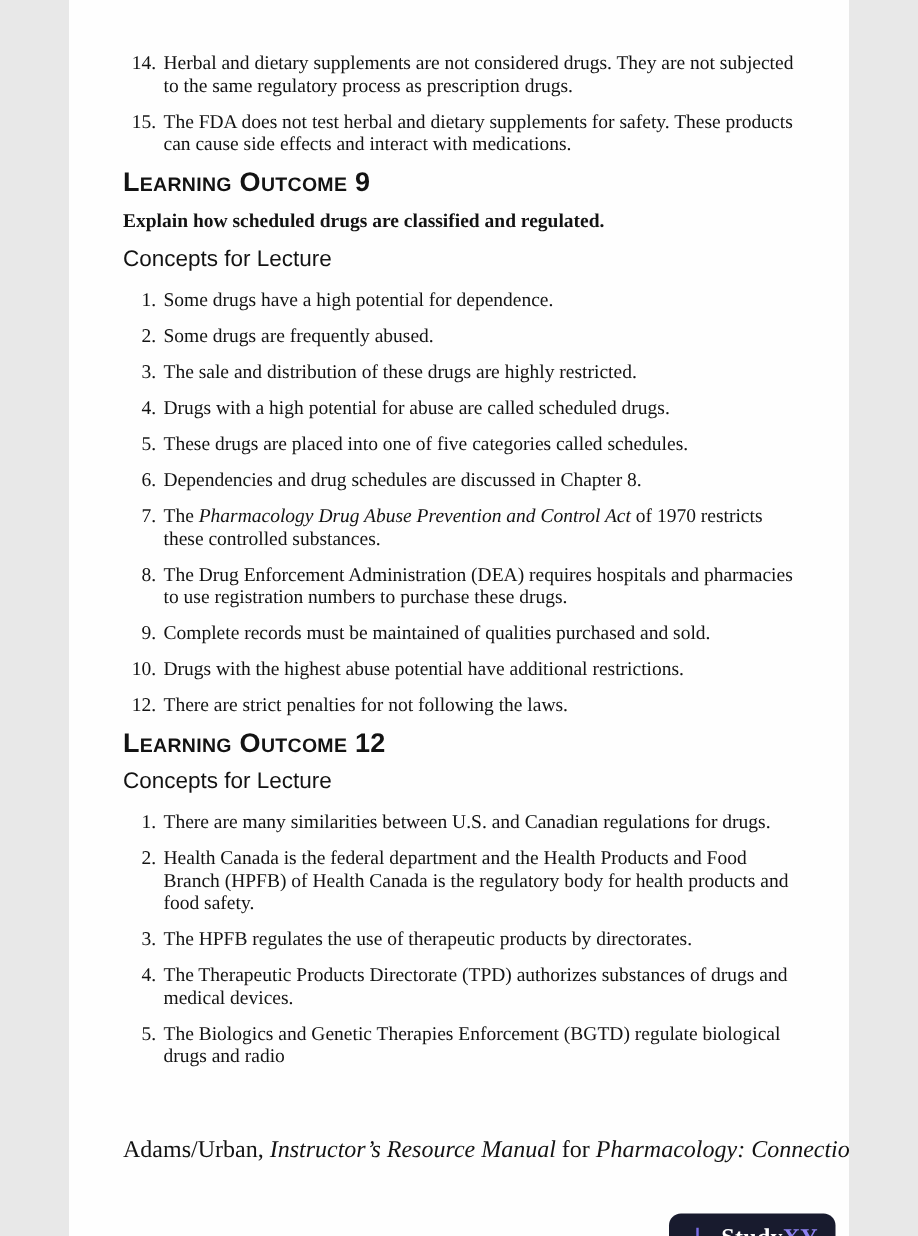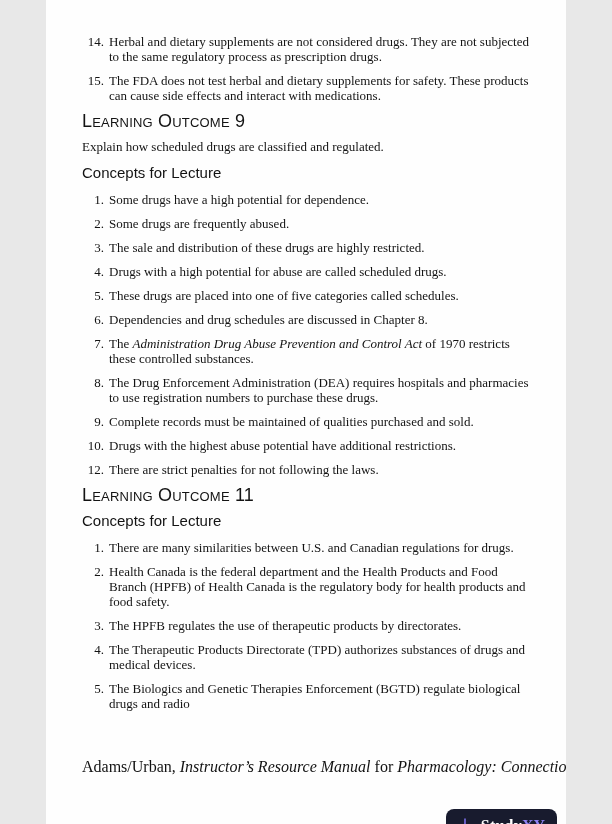--- a/index.html
+++ b/index.html
@@ -20,34 +20,34 @@
   .li {
     display: grid;
     grid-template-columns: 22px 1fr;
     column-gap: 5px;
     margin-bottom: 9px;
   }
   .li .num { text-align: right; }
   h1.lo-heading {
     font-family: "Liberation Sans", "DejaVu Sans", sans-serif;
     font-variant: small-caps;
-    font-weight: normal;
+    font-weight: bold;
     font-size: 18px;
     line-height: 19px;
     margin: 4px 0 8px 0;
     letter-spacing: 0.2px;
   }
   h2.concepts-heading {
     font-family: "Liberation Sans", "DejaVu Sans", sans-serif;
     font-weight: normal;
     font-size: 15px;
     line-height: 16px;
     margin: 0 0 11px 0;
   }
-  p.desc { margin: 0 0 11px 0; }
+  p.desc { margin: 0 0 11px 0; font-weight: bold; }
   .it { font-style: italic; }
   .footer-line {
     position: absolute;
     left: 36px;
     right: 36px;
     top: 760px;
     font-size: 16px;
     line-height: 14px;
     white-space: nowrap;
   }
@@ -110,40 +110,40 @@
   <div class="li">
     <span class="num">5.</span>
     <span class="txt">These drugs are placed into one of five categories called schedules.</span>
   </div>
   <div class="li">
     <span class="num">6.</span>
     <span class="txt">Dependencies and drug schedules are discussed in Chapter 8.</span>
   </div>
   <div class="li">
     <span class="num">7.</span>
-    <span class="txt"><span>The </span><span class="it">Administration Drug Abuse Prevention and Control Act</span><span> of 1970 restricts these controlled substances.</span></span>
+    <span class="txt"><span>The </span><span class="it">Pharmacology Drug Abuse Prevention and Control Act</span><span> of 1970 restricts these controlled substances.</span></span>
   </div>
   <div class="li">
     <span class="num">8.</span>
     <span class="txt">The Drug Enforcement Administration (DEA) requires hospitals and pharmacies to use registration numbers to purchase these drugs.</span>
   </div>
   <div class="li">
     <span class="num">9.</span>
     <span class="txt">Complete records must be maintained of qualities purchased and sold.</span>
   </div>
   <div class="li">
     <span class="num">10.</span>
     <span class="txt">Drugs with the highest abuse potential have additional restrictions.</span>
   </div>
   <div class="li">
     <span class="num">12.</span>
     <span class="txt">There are strict penalties for not following the laws.</span>
   </div>
 
-  <h1 class="lo-heading">Learning Outcome 11</h1>
+  <h1 class="lo-heading">Learning Outcome 12</h1>
   <h2 class="concepts-heading">Concepts for Lecture</h2>
 
   <div class="li">
     <span class="num">1.</span>
     <span class="txt">There are many similarities between U.S. and Canadian regulations for drugs.</span>
   </div>
   <div class="li">
     <span class="num">2.</span>
     <span class="txt">Health Canada is the federal department and the Health Products and Food Branch (HPFB) of Health Canada is the regulatory body for health products and food safety.</span>
   </div>

